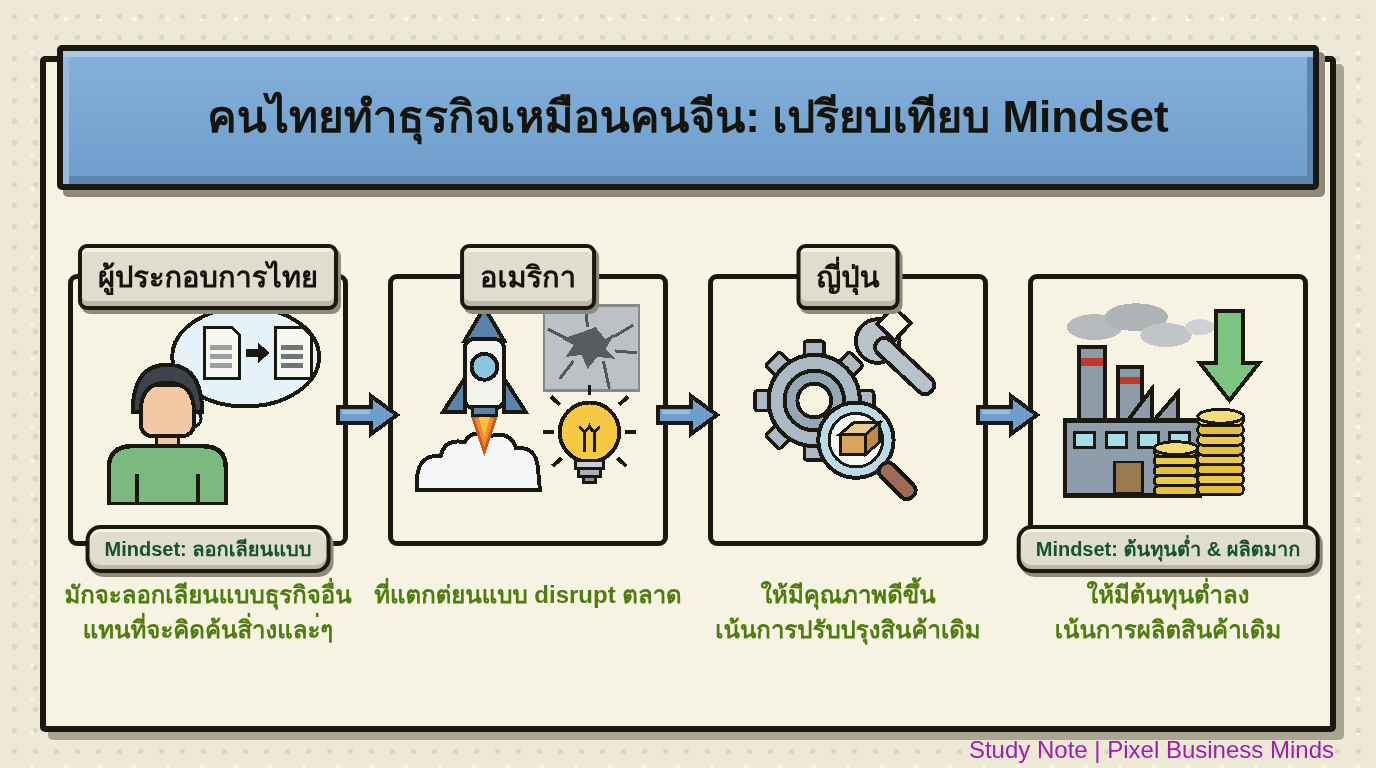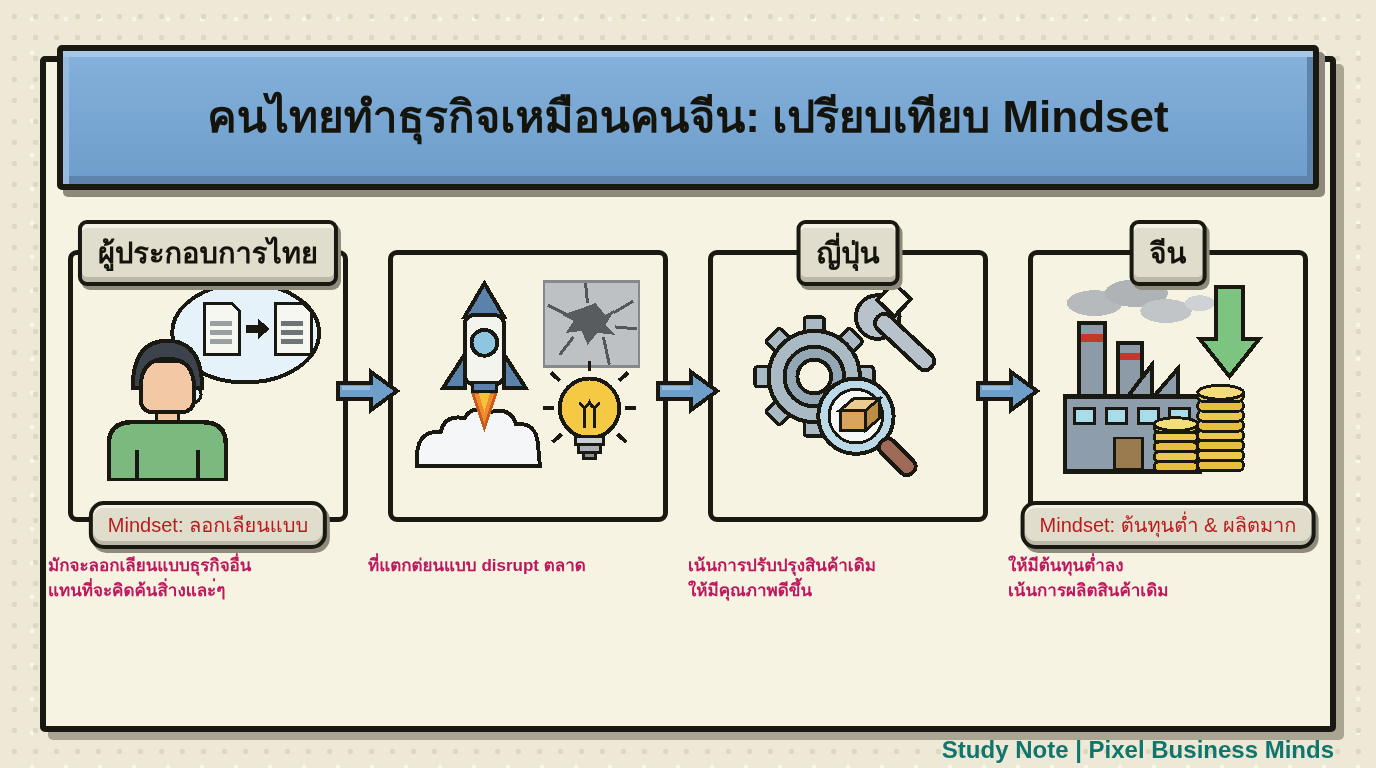--- a/index.html
+++ b/index.html
@@ -28,56 +28,56 @@
     background:linear-gradient(#85b1db,#6d9dcb);
     border:6px solid #191911; border-radius:5px;
     display:flex; justify-content:center; align-items:center;
     box-shadow: inset 0 6px 0 #a8c7e7, inset 6px 0 0 #96bbdf,
                 inset -6px -8px 0 #5d84ab, 6px 7px 0 #8e897a;
   }
   .banner .line{
     font-size:44px; font-weight:800; color:#14140d; line-height:1.38;
     white-space:nowrap; text-align:center;
   }
-  .cols{ position:absolute; left:66px; top:220px; width:1244px; height:420px; z-index:2; }
+  .cols{ position:absolute; left:66px; top:244px; width:1244px; height:420px; z-index:2; }
   .col{ position:absolute; top:0; width:284px; height:420px; }
   .c0{left:0} .c1{left:320px} .c2{left:640px} .c3{left:960px}
   .box{
     position:absolute; left:2px; top:30px; width:280px; height:272px;
     border:5px solid #191911; border-radius:9px;
   }
   .tab{
     position:absolute; top:0; left:50%; transform:translateX(-50%); z-index:2;
     background:#e1ddcd; border:4px solid #191911; border-radius:9px;
     padding:6px 16px; font-size:29px; font-weight:800; white-space:nowrap;
     color:#14140d;
     box-shadow: inset 0 4px 0 #f3f0e4, inset 0 -5px 0 #bcb8a8, 3px 4px 0 #8e8a7c;
   }
   .badge{
     position:absolute; top:281px; left:50%; transform:translateX(-50%); z-index:2;
     background:#e1ddcd; border:4px solid #191911; border-radius:15px;
-    padding:4px 15px; font-size:20px; font-weight:400; white-space:nowrap;
-    color:#b91c1c;
+    padding:4px 15px; font-size:20px; font-weight:700; white-space:nowrap;
+    color:#14532d;
     box-shadow: inset 0 3px 0 #f3f0e4, inset 0 -4px 0 #bcb8a8, 3px 4px 0 #8e8a7c;
   }
   .icon-wrap{
     position:absolute; top:44px; left:12px; width:260px; height:230px;
     display:flex; align-items:center; justify-content:center;
   }
   .icon-wrap svg{ width:238px; height:204px; }
   .desc{
-    position:absolute; top:334px; left:-18px; width:320px; 
-    font-size:17px; font-weight:700; color:#be185d; line-height:1.45;
+    position:absolute; top:334px; left:-18px; width:320px; text-align:center;
+    font-size:24px; font-weight:700; color:#4d7c0f; line-height:1.45;
   }
   .desc span{ display:block; white-space:nowrap; }
   .arrow{ position:absolute; top:148px; width:66px; height:46px; z-index:3; }
   .ar0{left:269px} .ar1{left:589px} .ar2{left:909px}
   .footer{
     position:absolute; right:42px; bottom:4px; z-index:2;
-    font-size:24px; font-weight:700; color:#0f766e; white-space:nowrap;
+    font-size:24px; font-weight:400; color:#a21caf; white-space:nowrap;
   }
 </style>
 </head>
 <body>
 
 <div class="frame"></div>
 
 <div class="banner">
   <div class="line">คนไทยทำธุรกิจเหมือนคนจีน: เปรียบเทียบ Mindset</div>
 </div>
@@ -116,20 +116,21 @@
     </div>
   </div>
 
   <svg class="arrow ar0" viewBox="0 0 66 46" shape-rendering="crispEdges">
     <polygon points="3,15 36,15 36,4 62,23 36,42 36,31 3,31" fill="#6f9ecb" stroke="#191911" stroke-width="4"></polygon>
     <rect x="7" y="18" width="28" height="4" fill="#9cbede"></rect>
   </svg>
 
   <div class="col c1">
     <div class="box"></div>
+    <div class="tab">อเมริกา</div>
     <div class="icon-wrap">
       <svg viewBox="0 0 240 205" shape-rendering="crispEdges">
         <rect x="136" y="4" width="96" height="86" fill="#bdc1c3" stroke="#85898c" stroke-width="2.5"></rect>
         <g stroke="#53575a" stroke-width="3" fill="none">
           <path d="M178 6 L180 26"></path>
             <path d="M140 28 L160 38"></path>
             <path d="M226 24 L206 36"></path>
           <path d="M230 52 L208 50"></path>
             <path d="M196 60 L202 88"></path>
             <path d="M166 60 L152 78"></path>
@@ -197,33 +198,32 @@
         <circle cx="128" cy="140" r="27" fill="#f5f8f5" stroke="#191911" stroke-width="3"></circle>
         <polygon points="112,134 126,122 152,122 138,134" fill="#eccb92" stroke="#191911" stroke-width="3"></polygon>
         <polygon points="138,134 152,122 152,142 138,154" fill="#bf8c44" stroke="#191911" stroke-width="3"></polygon>
         <rect x="112" y="134" width="26" height="20" fill="#d9a55e" stroke="#191911" stroke-width="3"></rect>
         <g transform="rotate(45 158 170)">
           <rect x="152" y="161" width="44" height="17" rx="7" fill="#a06a58" stroke="#191911" stroke-width="4"></rect>
         </g>
       </svg>
     </div>
     <div class="desc">
+      <span>ให้มีคุณภาพดีขึ้น</span>
       <span>เน้นการปรับปรุงสินค้าเดิม</span>
-      <span>ให้มีคุณภาพดีขึ้น</span>
     </div>
   </div>
 
   <svg class="arrow ar2" viewBox="0 0 66 46" shape-rendering="crispEdges">
     <polygon points="3,15 36,15 36,4 62,23 36,42 36,31 3,31" fill="#6f9ecb" stroke="#191911" stroke-width="4"></polygon>
     <rect x="7" y="18" width="28" height="4" fill="#9cbede"></rect>
   </svg>
 
   <div class="col c3">
     <div class="box"></div>
-    <div class="tab">จีน</div>
     <div class="icon-wrap">
       <svg viewBox="0 0 240 205" shape-rendering="crispEdges">
         <ellipse cx="46" cy="26" rx="28" ry="13" fill="#b7babc"></ellipse>
         <ellipse cx="88" cy="16" rx="32" ry="14" fill="#b0b3b5"></ellipse>
         <ellipse cx="118" cy="34" rx="26" ry="12" fill="#c2c5c7"></ellipse>
         <ellipse cx="152" cy="26" rx="15" ry="8" fill="#cfd2d4"></ellipse>
         <rect x="30" y="46" width="26" height="76" fill="#8d9aa7" stroke="#191911" stroke-width="4"></rect>
         <rect x="32" y="57" width="22" height="8" fill="#c0392b"></rect>
         <rect x="70" y="66" width="24" height="56" fill="#8d9aa7" stroke="#191911" stroke-width="4"></rect>
         <rect x="72" y="76" width="20" height="7" fill="#c0392b"></rect>

